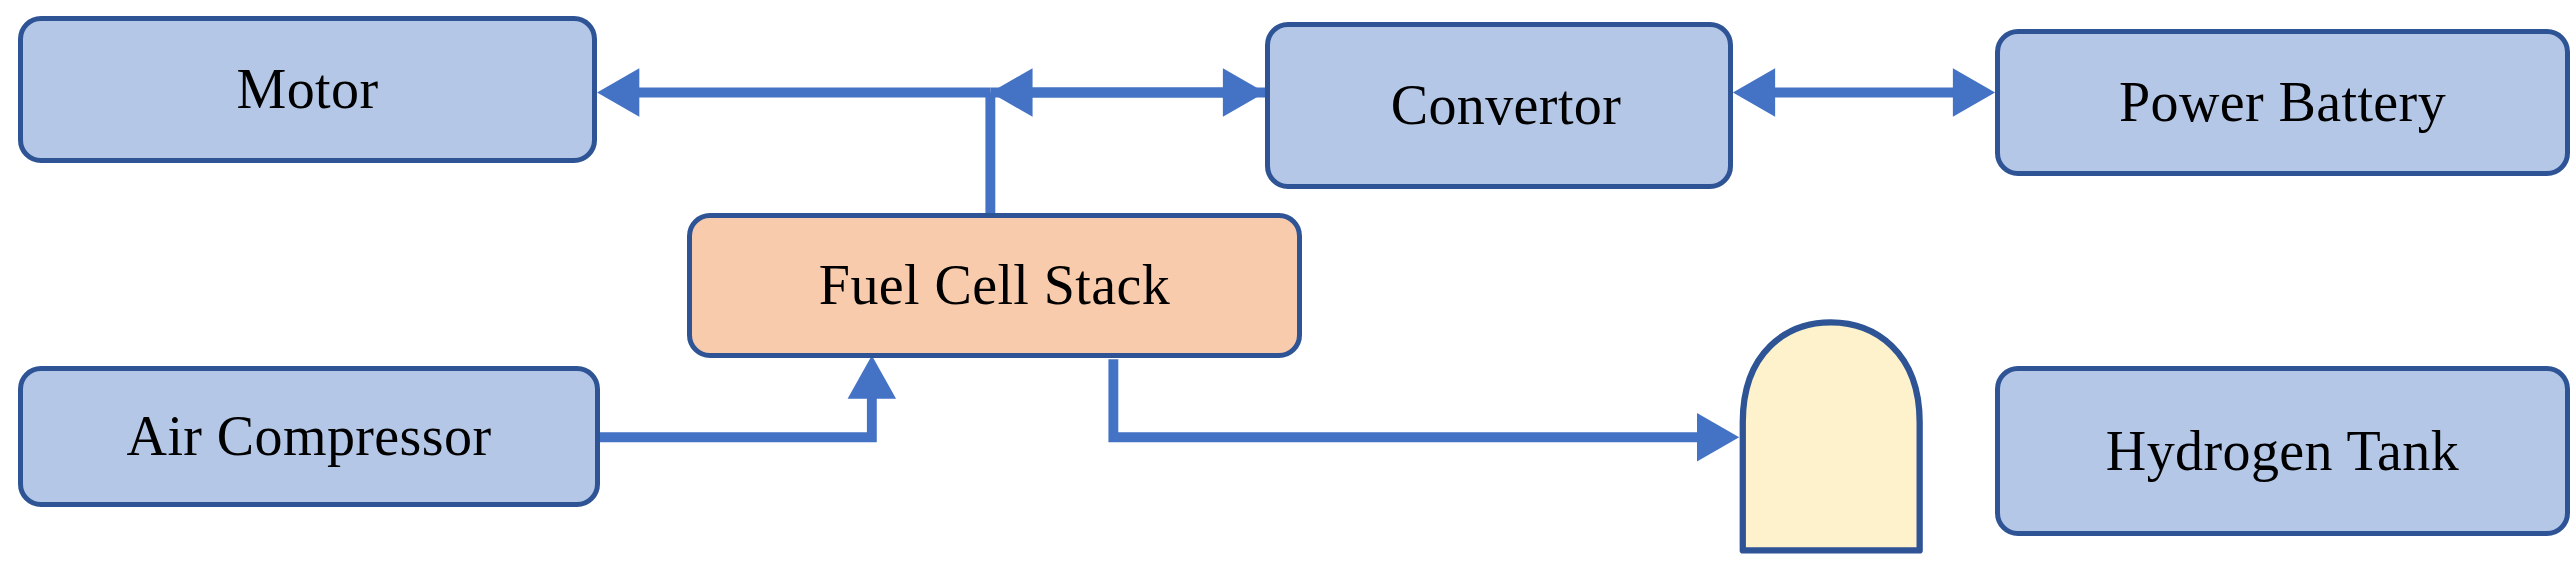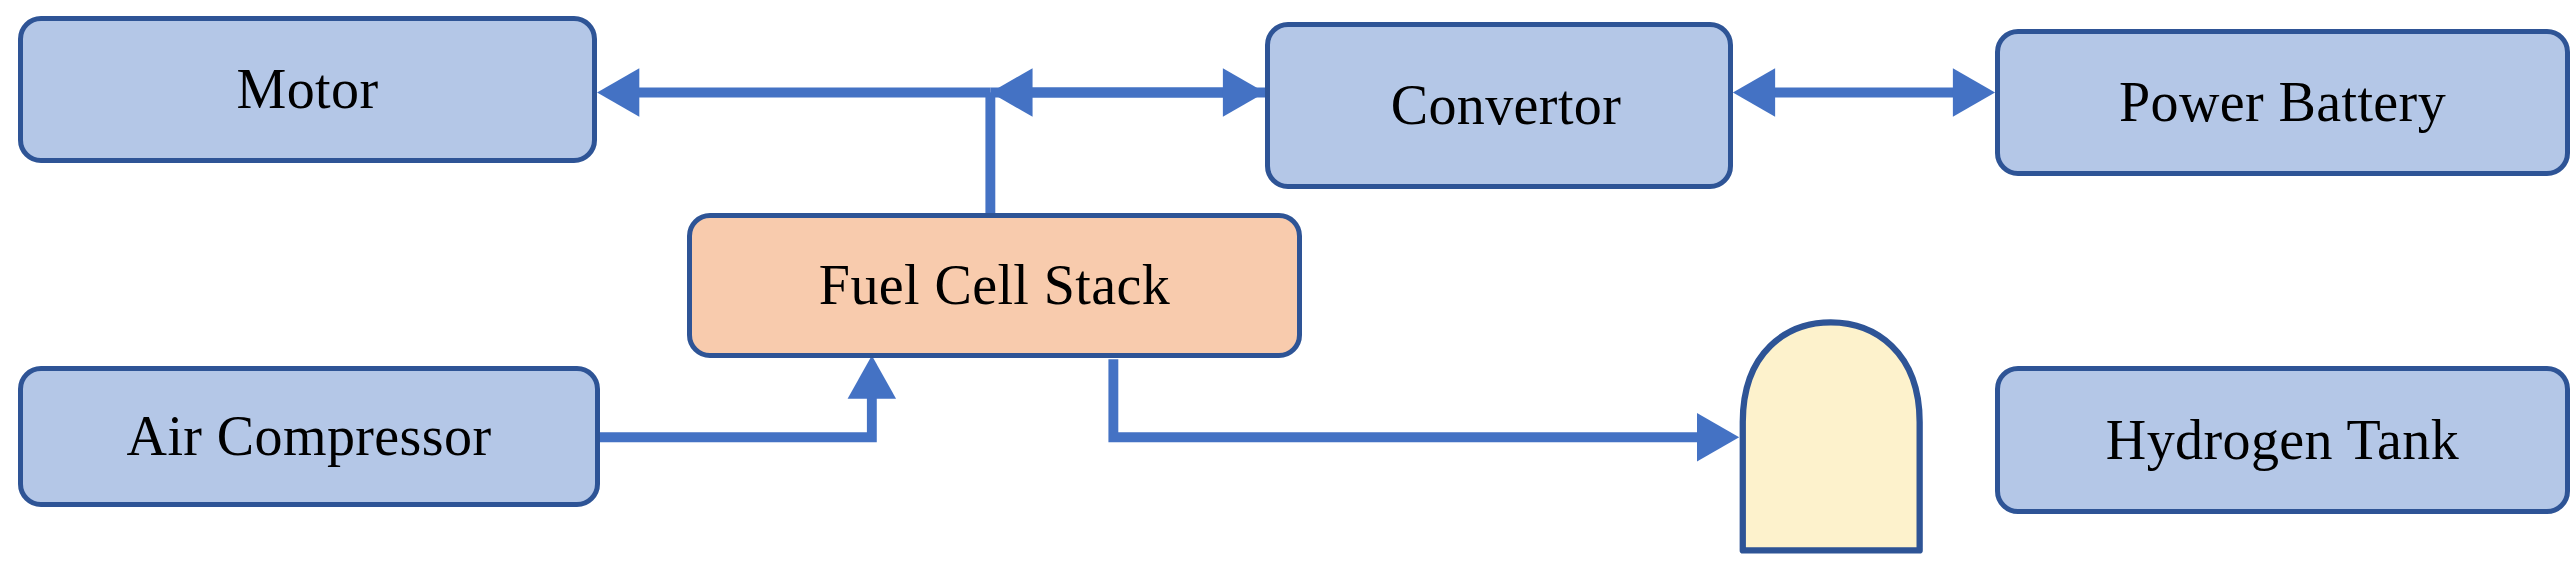--- a/index.html
+++ b/index.html
@@ -138,18 +138,18 @@
   </div>
 
   <div class="node node-blue" style="left:18px; top:366px; width:582px; height:141px;">
     <span class="node-label">Air Compressor</span>
   </div>
 
   <div class="node node-peach" style="left:687px; top:213px; width:615px; height:145px;">
     <span class="node-label">Fuel Cell Stack</span>
   </div>
 
-  <div class="node node-blue" style="left:1995px; top:366px; width:575px; height:148px;">
+  <div class="node node-blue" style="left:1995px; top:366px; width:575px; height:170px;">
     <span class="node-label">Hydrogen Tank</span>
   </div>
 
 </div>
 
 
 </body></html>

